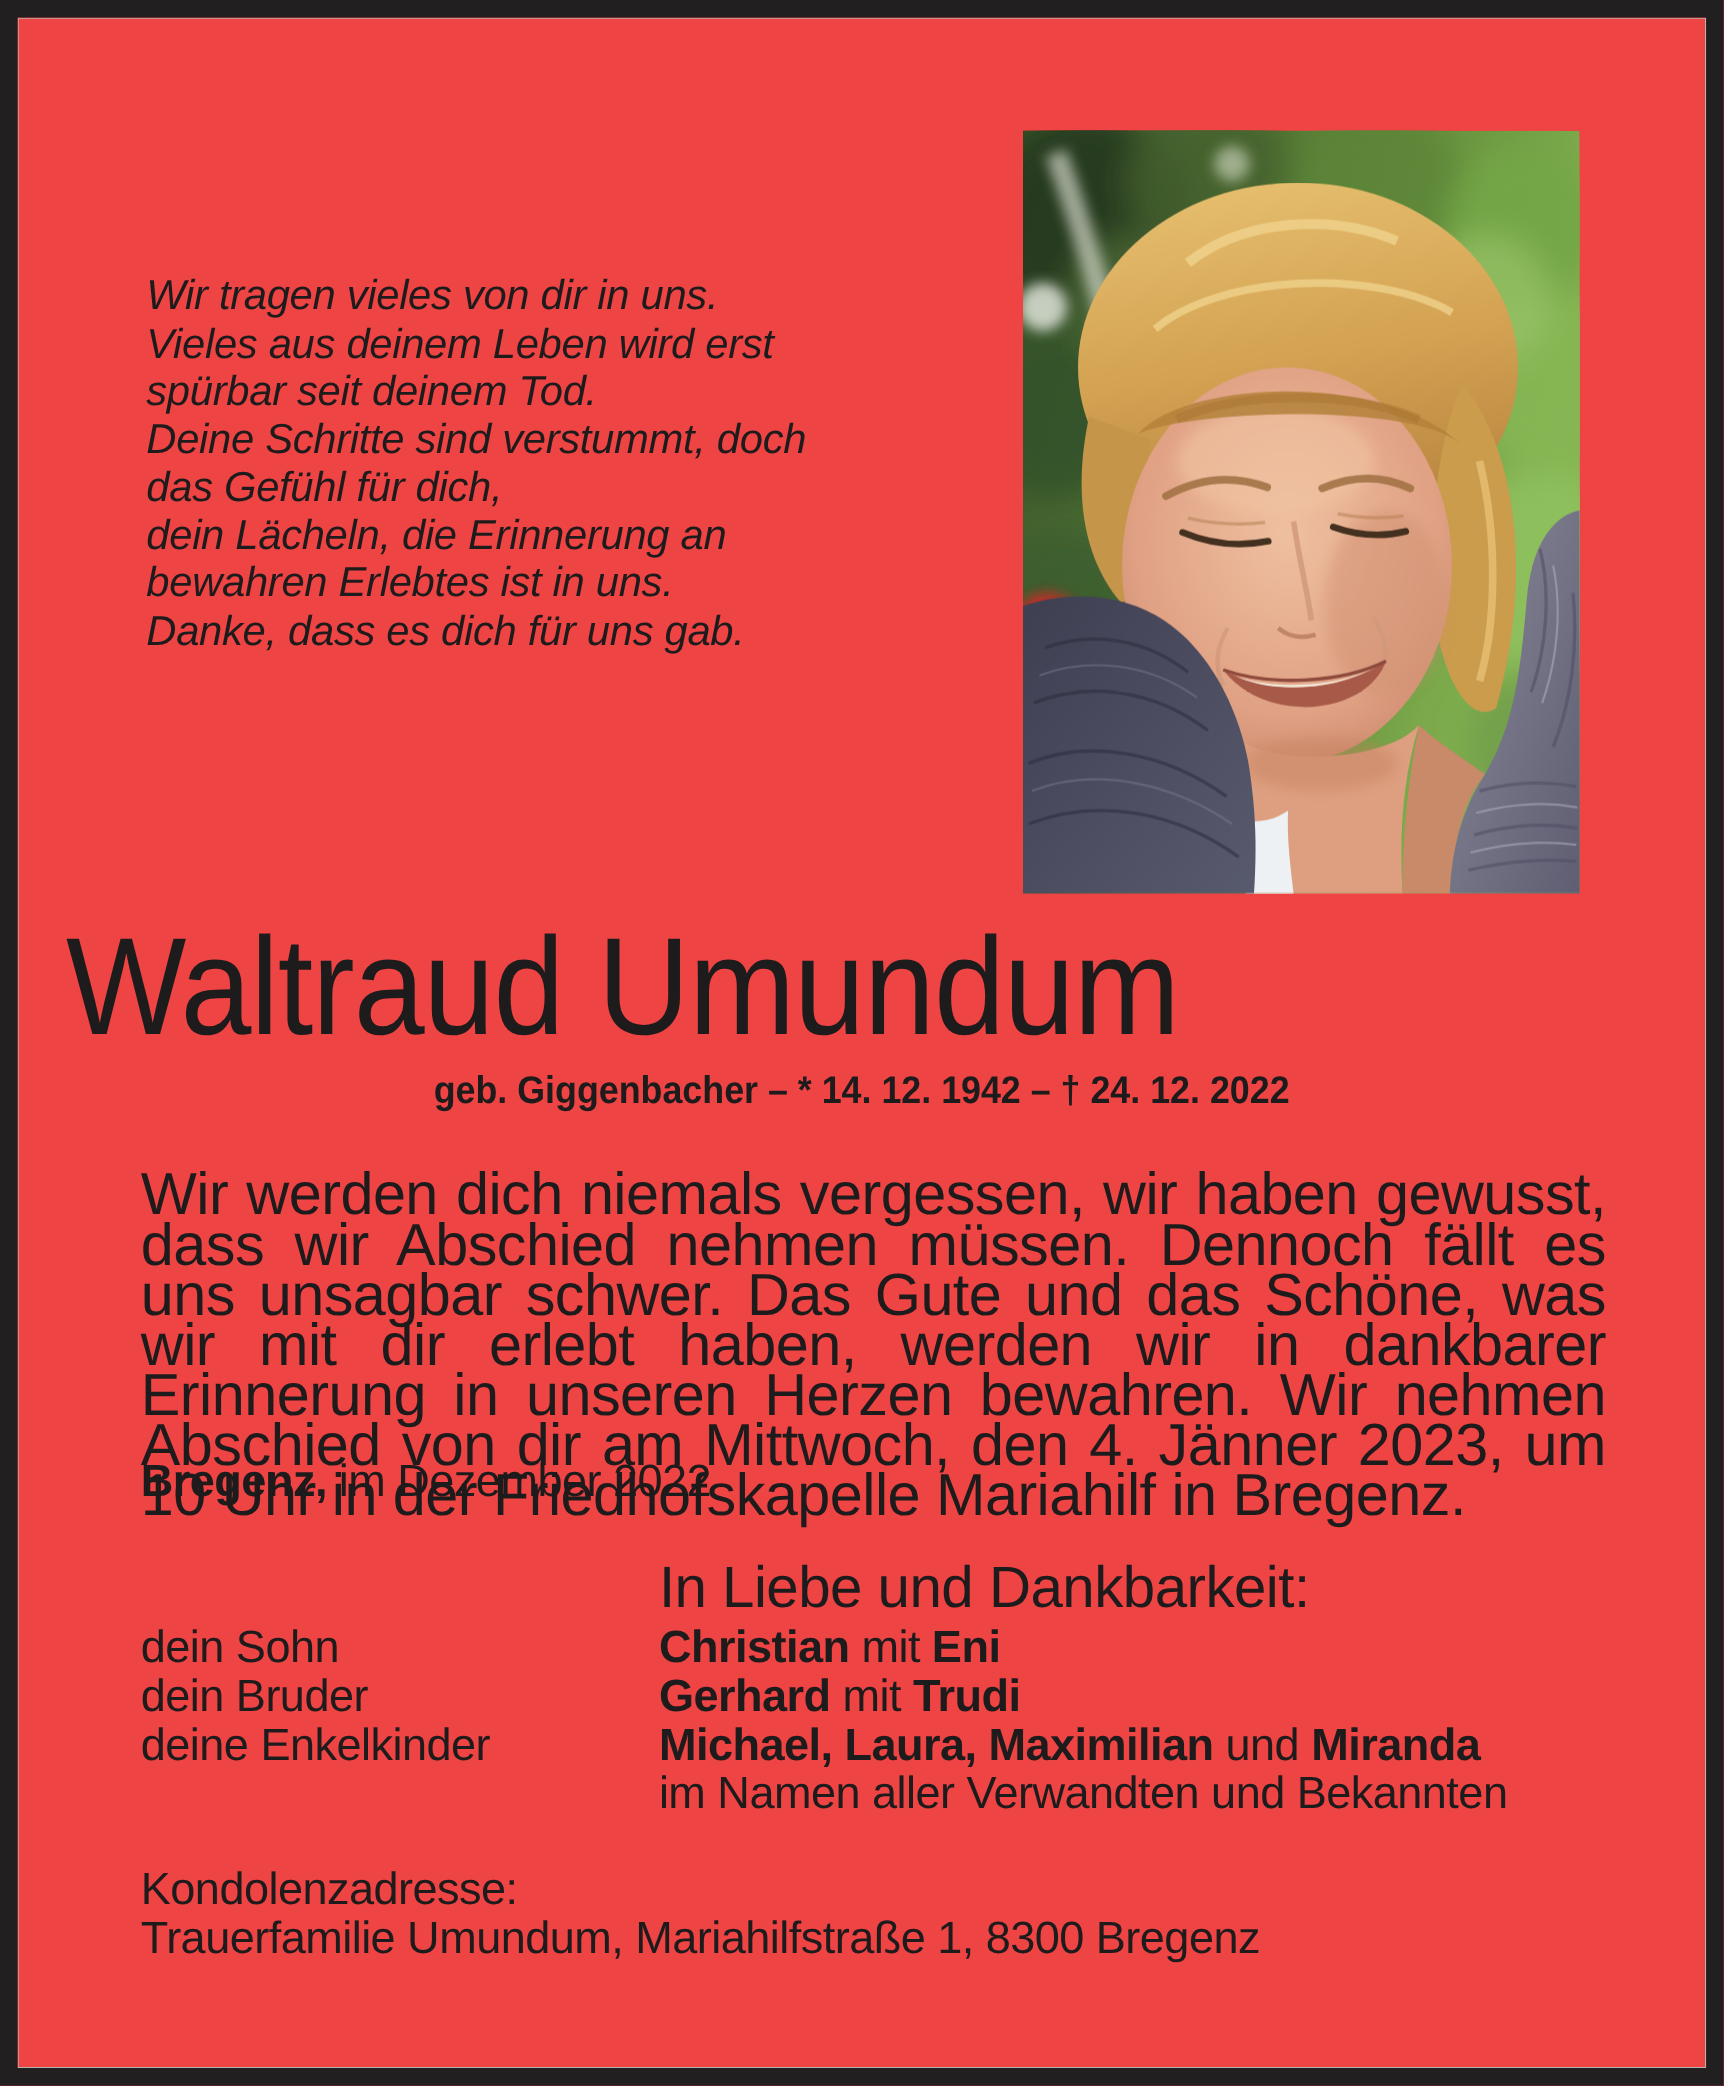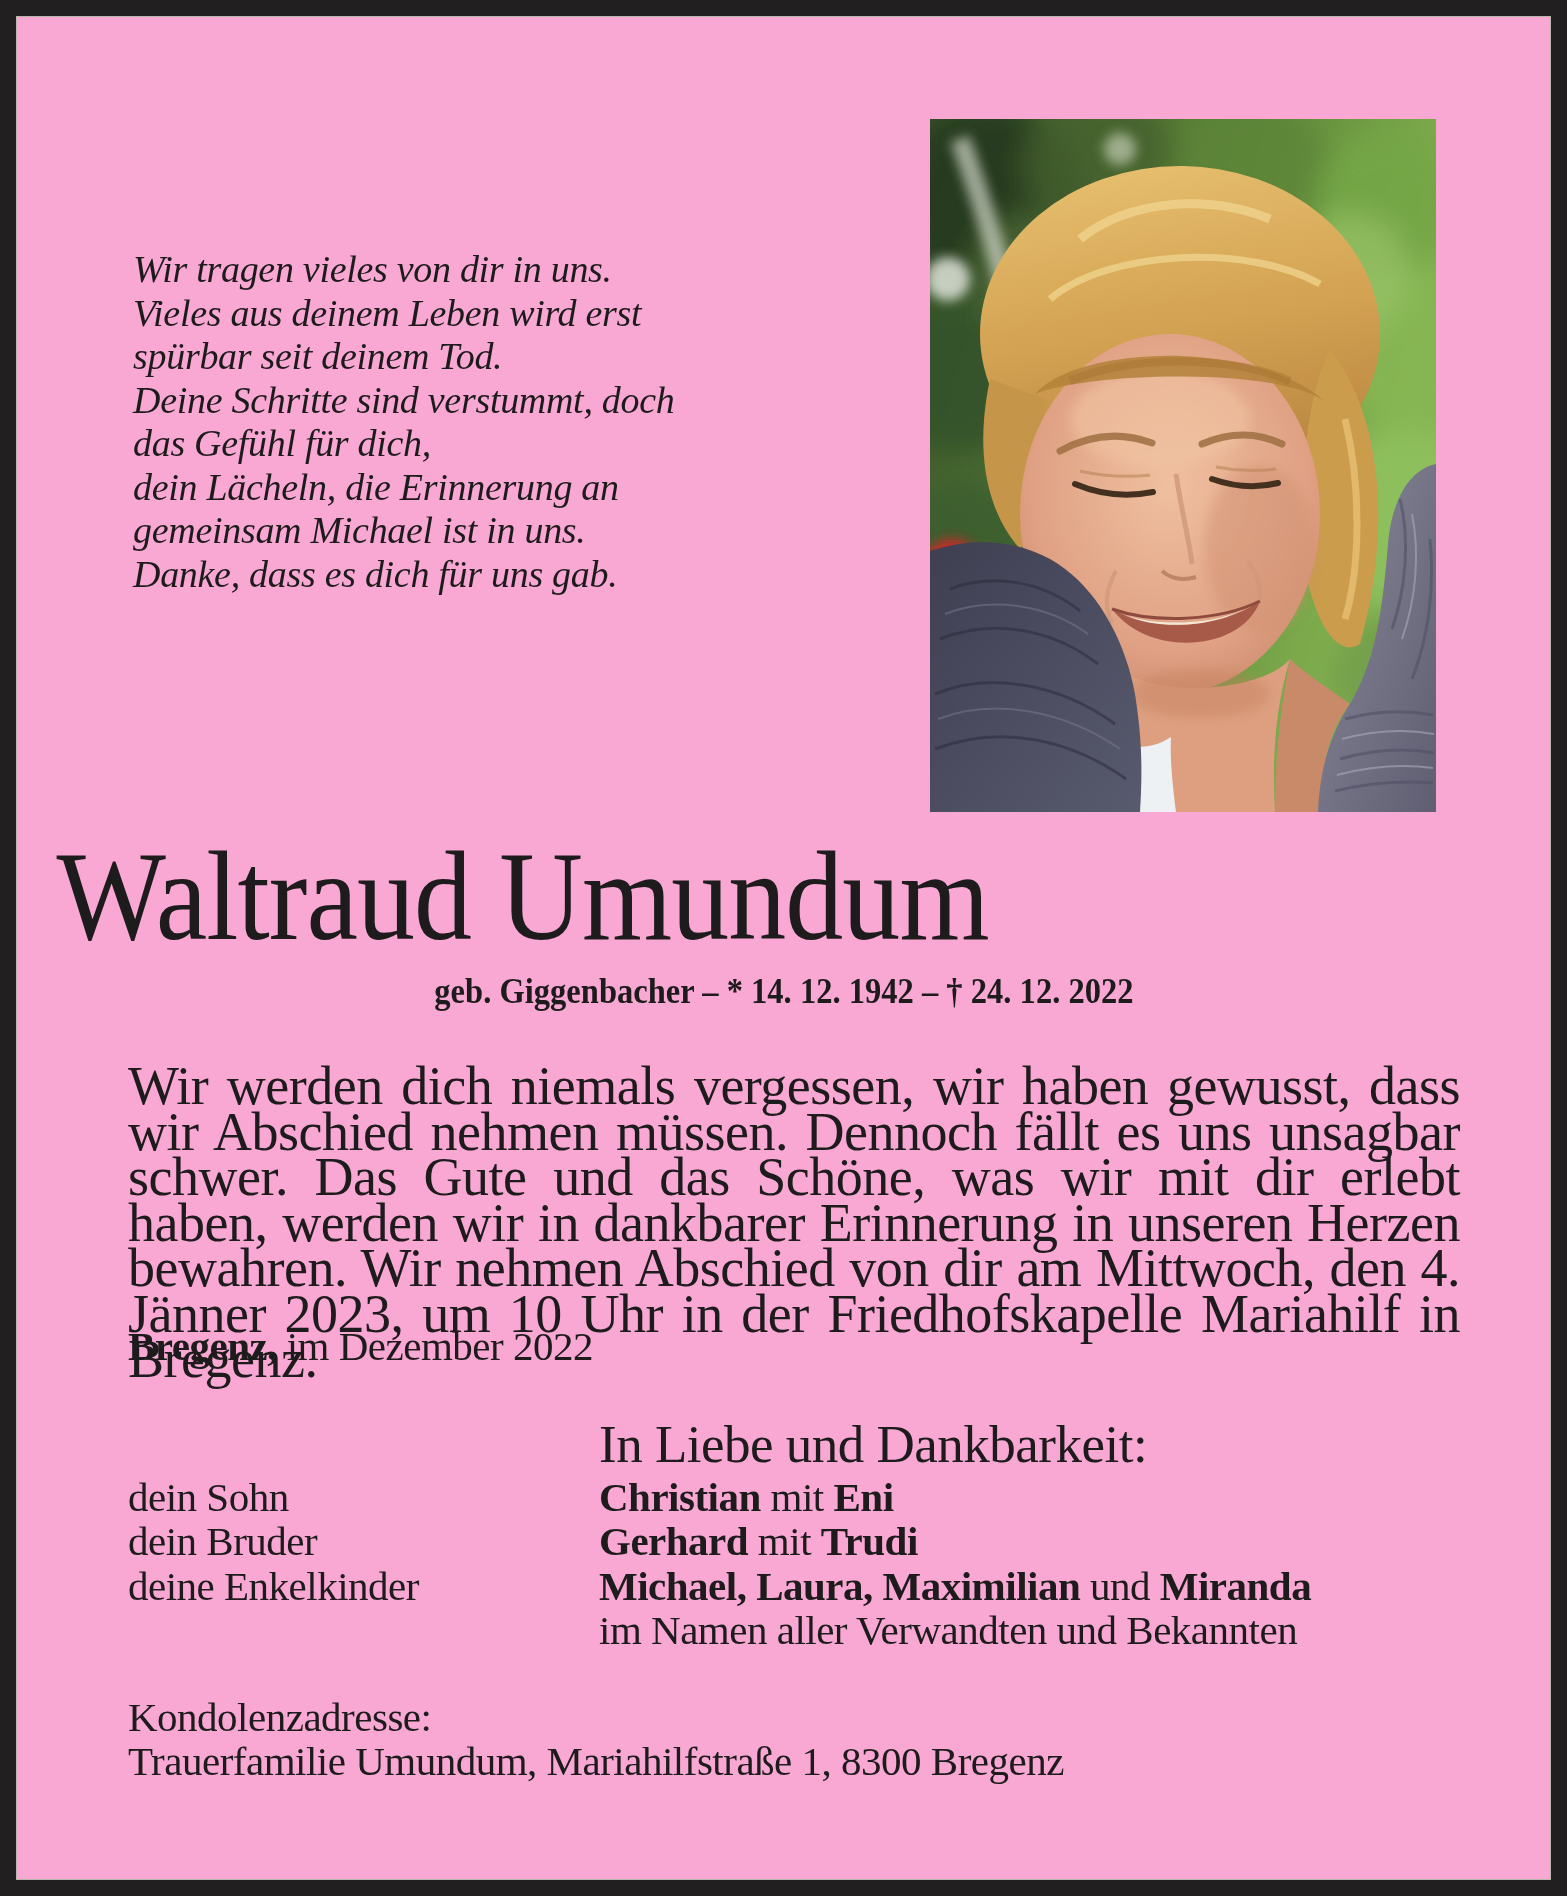--- a/index.html
+++ b/index.html
@@ -1,23 +1,23 @@
 <!DOCTYPE html>
 <html><head>
 <meta charset="utf-8">
 <style>
   html,body{margin:0;padding:0;background:#221f20;}
   .stage{position:relative;width:1567px;height:1896px;background:#221f20;}
   .card{
     position:absolute;inset:0;
-    background:#f9a8d4;
+    background:#ef4444;
     border:16px solid #221f20;
     box-sizing:border-box;
     box-shadow:inset 0 0 0 1px #b7b3ad;
-    font-family:Liberation Serif, serif;
+    font-family:Liberation Sans, sans-serif;
     color:#1d1b1c;
     overflow:hidden;
   }
   .poem{
     position:absolute;left:117px;top:232px;width:640px;
     font-style:italic;font-size:38px;line-height:43.5px;letter-spacing:-0.3px;
   }
   .photo{
     position:absolute;left:914px;top:103px;width:506px;height:693px;display:block;
   }
@@ -64,21 +64,21 @@
 <div class="stage">
   <div class="card">
 
     <div class="poem">
       <div>Wir tragen vieles von dir in uns.</div>
       <div>Vieles aus deinem Leben wird erst</div>
       <div>spürbar seit deinem Tod.</div>
       <div>Deine Schritte sind verstummt, doch</div>
       <div>das Gefühl für dich,</div>
       <div>dein Lächeln, die Erinnerung an</div>
-      <div>gemeinsam Michael ist in uns.</div>
+      <div>bewahren Erlebtes ist in uns.</div>
       <div>Danke, dass es dich für uns gab.</div>
     </div>
 
     <svg class="photo" viewBox="0 0 506 693" preserveAspectRatio="none" role="img">
       <defs>
         <linearGradient id="bgG" x1="0" y1="0" x2="1" y2="0.35">
           <stop offset="0%" stop-color="#3a5429"></stop>
             <stop offset="55%" stop-color="#5d8538"></stop>
             <stop offset="100%" stop-color="#85b551"></stop>
         </linearGradient>

